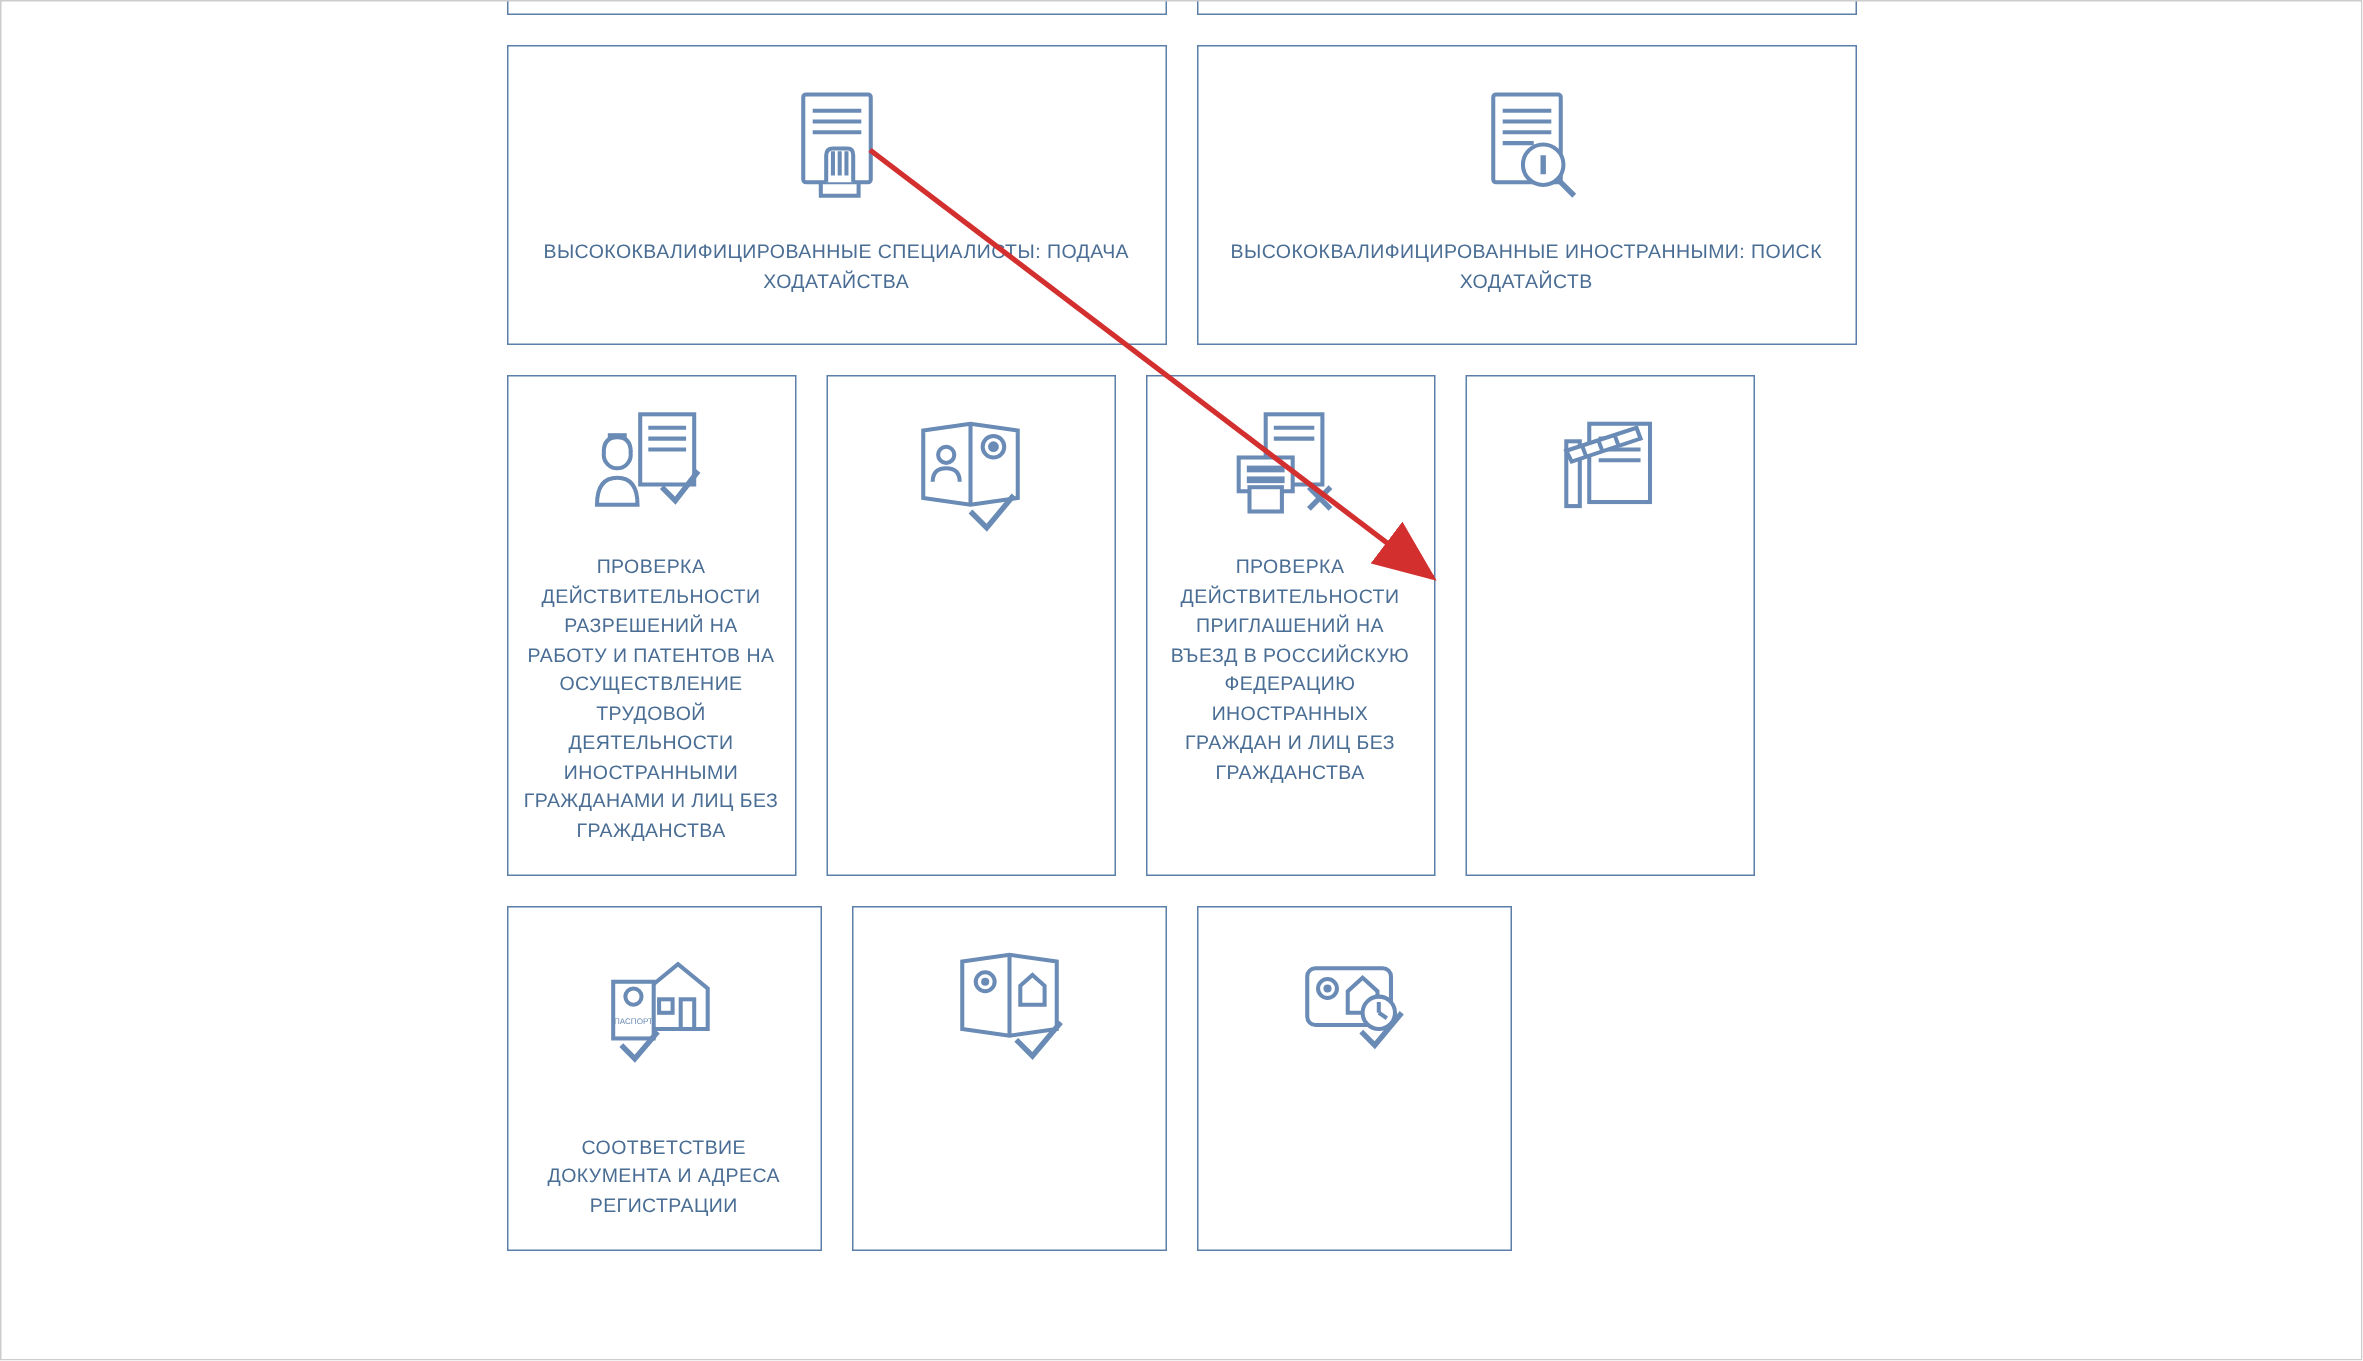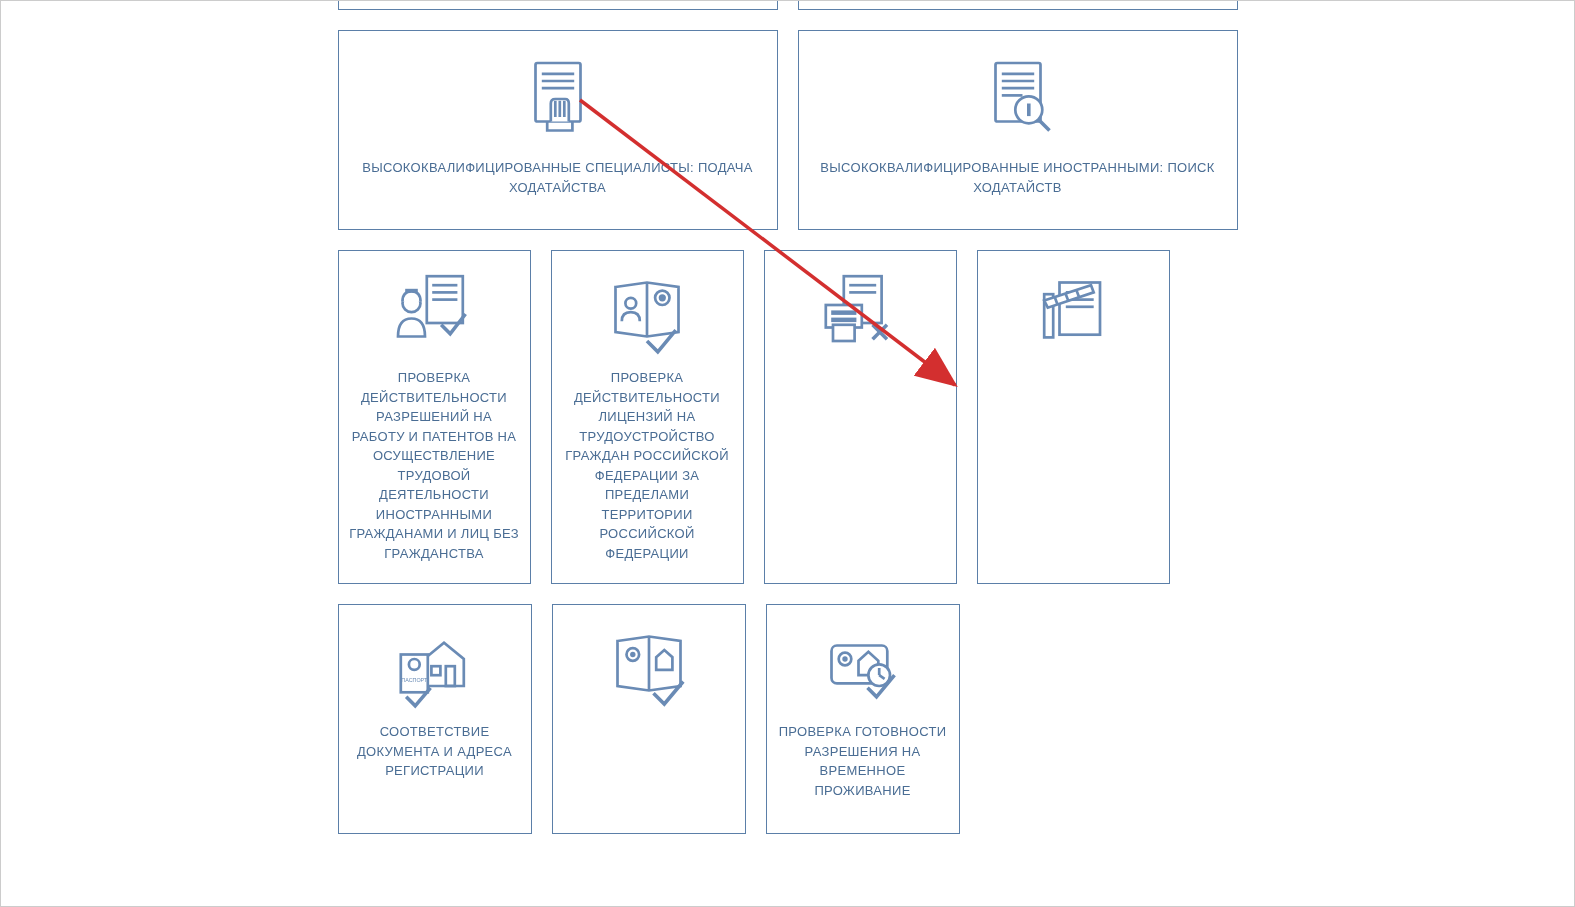--- a/index.html
+++ b/index.html
@@ -51,22 +51,23 @@
   width: 440px;
   height: 20px;
   padding: 0;
   overflow: hidden;
 }
 .card.quarter {
   width: 193px;
   min-height: 330px;
 }
 .card.quarter-short {
-  width: 194px;
+  width: 210px;
   min-height: 230px;
+  justify-content: space-between;
 }
 .icon-area {
   height: 95px;
   width: 100%;
   display: flex;
   align-items: center;
   justify-content: center;
   margin-bottom: 12px;
 }
 .card-label {
@@ -158,36 +159,36 @@
         <svg class="ico" viewBox="0 0 100 100" fill="none" stroke="#6a8bb5" stroke-width="3">
           <path d="M15 20 L50 15 L85 20 L85 70 L50 75 L15 70 Z"></path>
           <line x1="50" y1="15" x2="50" y2="75"></line>
           <circle cx="32" cy="38" r="6"></circle>
           <path d="M22 58 Q22 48 32 48 Q42 48 42 58"></path>
           <circle cx="67" cy="32" r="8"></circle>
           <circle cx="67" cy="32" r="4" fill="#6a8bb5" stroke="none"></circle>
           <path d="M50 80 L62 92 L82 68" stroke-width="4"></path>
         </svg>
       </div>
-      <div class="card-label">ПРОВЕРКА ДЕЙСТВИТЕЛЬНОСТИ ЛИЦЕНЗИЙ НА ТРУДОУСТРОЙСТВО ГРАЖДАН РОССИЙСКОЙ ФЕДЕРАЦИИ ЗА ПРЕДЕЛАМИ ТЕРРИТОРИИ РОССИЙСКОЙ ФЕДЕРАЦИИ</div>
     </div>
     <div class="card quarter">
       <div class="icon-area">
         <svg class="ico" viewBox="0 0 100 100" fill="none" stroke="#6a8bb5" stroke-width="3">
           <rect x="32" y="8" width="42" height="52"></rect>
           <line x1="38" y1="18" x2="68" y2="18"></line>
           <line x1="38" y1="26" x2="68" y2="26"></line>
           <rect x="12" y="40" width="40" height="25" fill="#ffffff"></rect>
           <rect x="18" y="46" width="28" height="5" fill="#6a8bb5" stroke="none"></rect>
           <rect x="18" y="54" width="28" height="5" fill="#6a8bb5" stroke="none"></rect>
           <rect x="20" y="62" width="24" height="18" fill="#ffffff"></rect>
           <line x1="64" y1="62" x2="80" y2="78" stroke-width="4"></line>
           <line x1="80" y1="62" x2="64" y2="78" stroke-width="4"></line>
         </svg>
       </div>
+      <div class="card-label">ПРОВЕРКА ДЕЙСТВИТЕЛЬНОСТИ ПРИГЛАШЕНИЙ НА ВЪЕЗД В РОССИЙСКУЮ ФЕДЕРАЦИЮ ИНОСТРАННЫХ ГРАЖДАН И ЛИЦ БЕЗ ГРАЖДАНСТВА</div>
     </div>
     <div class="card quarter">
       <div class="icon-area">
         <svg class="ico" viewBox="0 0 100 100" fill="none" stroke="#6a8bb5" stroke-width="3">
           <rect x="35" y="15" width="45" height="58"></rect>
           <line x1="42" y1="26" x2="73" y2="26"></line>
           <line x1="42" y1="34" x2="73" y2="34"></line>
           <line x1="42" y1="42" x2="73" y2="42"></line>
           <rect x="18" y="28" width="10" height="48" fill="#ffffff"></rect>
           <path d="M18 35 L70 18 L73 26 L22 43 Z" fill="#ffffff"></path>
@@ -232,21 +233,20 @@
           <rect x="15" y="25" width="62" height="42" rx="6"></rect>
           <circle cx="30" cy="40" r="7"></circle>
           <circle cx="30" cy="40" r="3" fill="#6a8bb5" stroke="none"></circle>
           <path d="M45 42 L56 32 L67 42 L67 58 L45 58 Z"></path>
           <circle cx="68" cy="58" r="12" fill="#ffffff"></circle>
           <line x1="68" y1="58" x2="68" y2="50"></line>
           <line x1="68" y1="58" x2="74" y2="62"></line>
           <path d="M55 72 L65 82 L85 58" stroke-width="4"></path>
         </svg>
       </div>
-      <div class="card-label">ПРОВЕРКА ГОТОВНОСТИ РАЗРЕШЕНИЯ НА ВРЕМЕННОЕ ПРОЖИВАНИЕ</div>
     </div>
   </div>
 
 </div>
 
 <svg class="arrow" width="1575" height="907" style="top:0;left:0">
   <defs>
     <marker id="arrowhead" markerWidth="12" markerHeight="10" refX="11" refY="5" orient="auto">
       <polygon points="0 0, 12 5, 0 10" fill="#d32f2f"></polygon>
     </marker>

